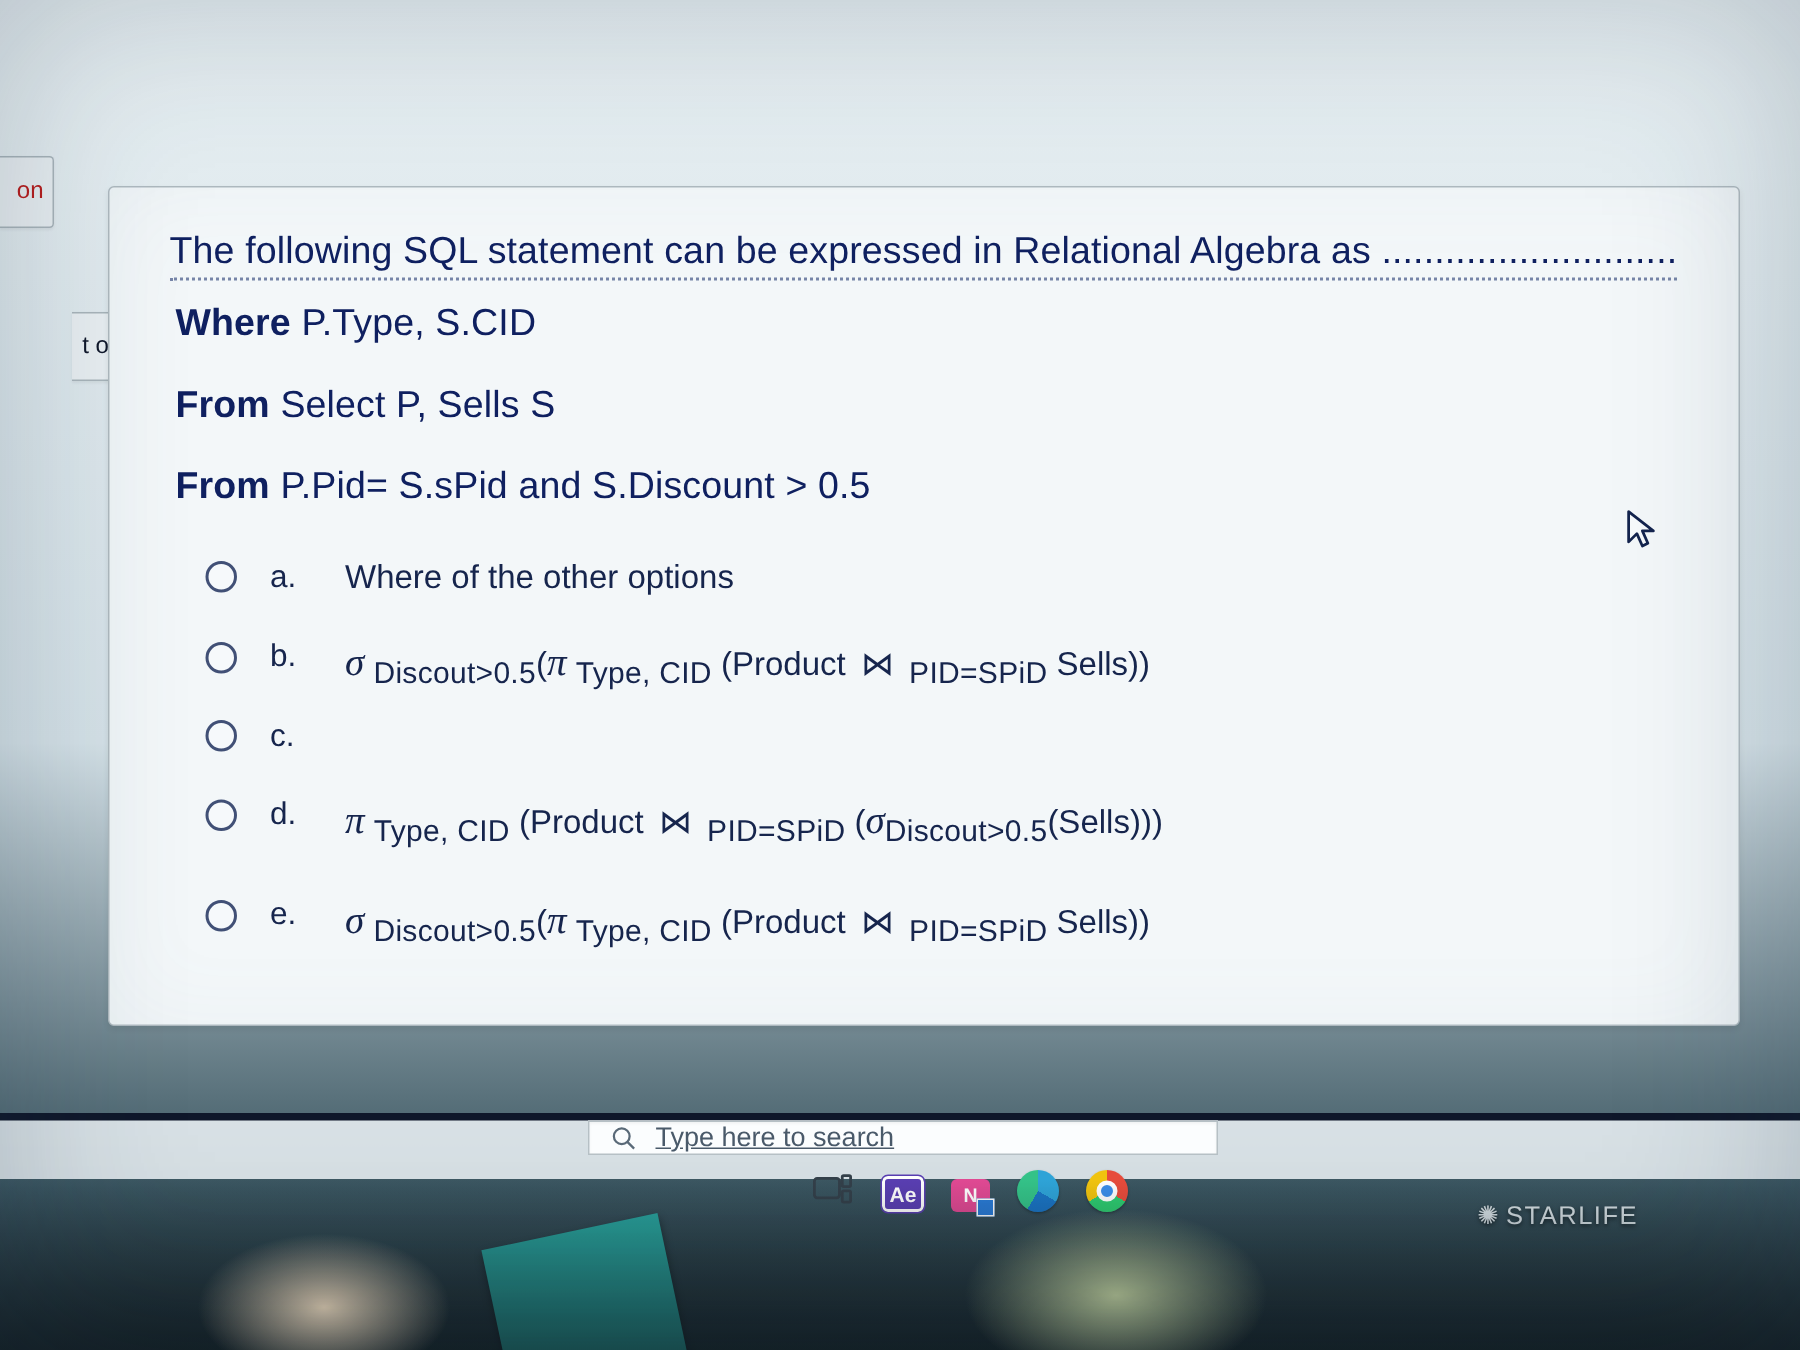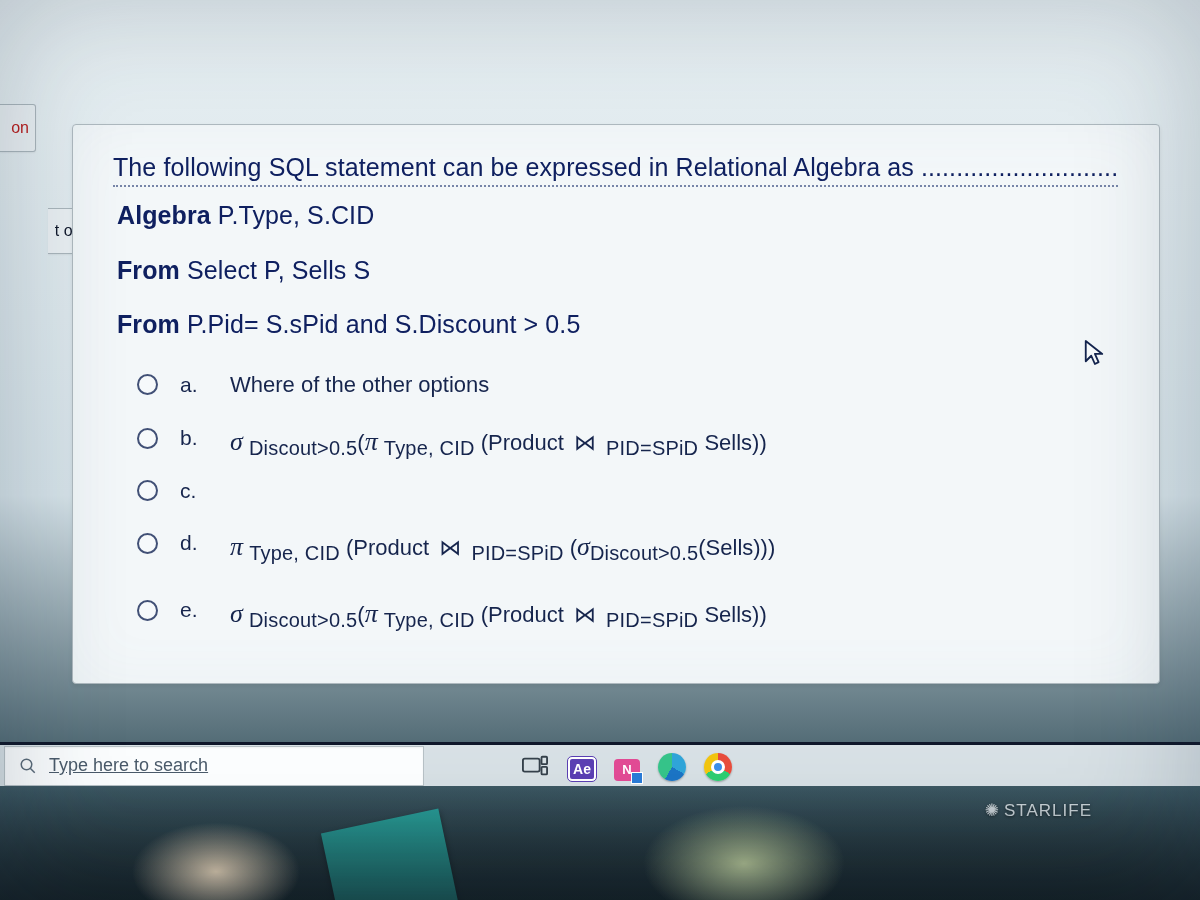--- a/index.html
+++ b/index.html
@@ -72,25 +72,26 @@
       width: 22px; height: 28px;
     }
     .cursor-icon svg { width: 100%; height: 100%; }
     
     .taskbar {
       position: absolute;
       left: 0; right: 0;
       top: 742px;
       height: 44px;
       background: rgba(240,246,249,0.85);
-      border-top: 3px solid #0f172a;
+      border-top: 5px solid #0f172a;
       display: flex;
       align-items: center;
       gap: 8px;
       padding-left: 4px;
+      flex-direction: column;
     }
     .search-box {
       display: flex; align-items: center;
       height: 40px; width: 420px;
       background: #fbfdfe;
       border: 1px solid #b6c0c5;
       box-shadow: inset 0 1px 2px rgba(0,0,0,0.05);
       padding-left: 14px;
       gap: 12px;
     }
@@ -148,21 +149,21 @@
 </div>
 
 <div class="card">
 
   <div class="q-line">
     <span class="q-intro">The following SQL statement can be expressed in Relational Algebra as ............................</span>
   </div>
 
   <div class="sql">
     <div class="q-line">
-      <span class="kw">Algebra</span><span> P.Type, S.CID</span>
+      <span class="kw">Where</span><span> P.Type, S.CID</span>
     </div>
     <div class="q-line">
       <span class="kw">From</span><span> Select P, Sells S</span>
     </div>
     <div class="q-line">
       <span class="kw">From</span><span> P.Pid= S.sPid and S.Discount &gt; 0.5</span>
     </div>
   </div>
 
   <div class="opts">

